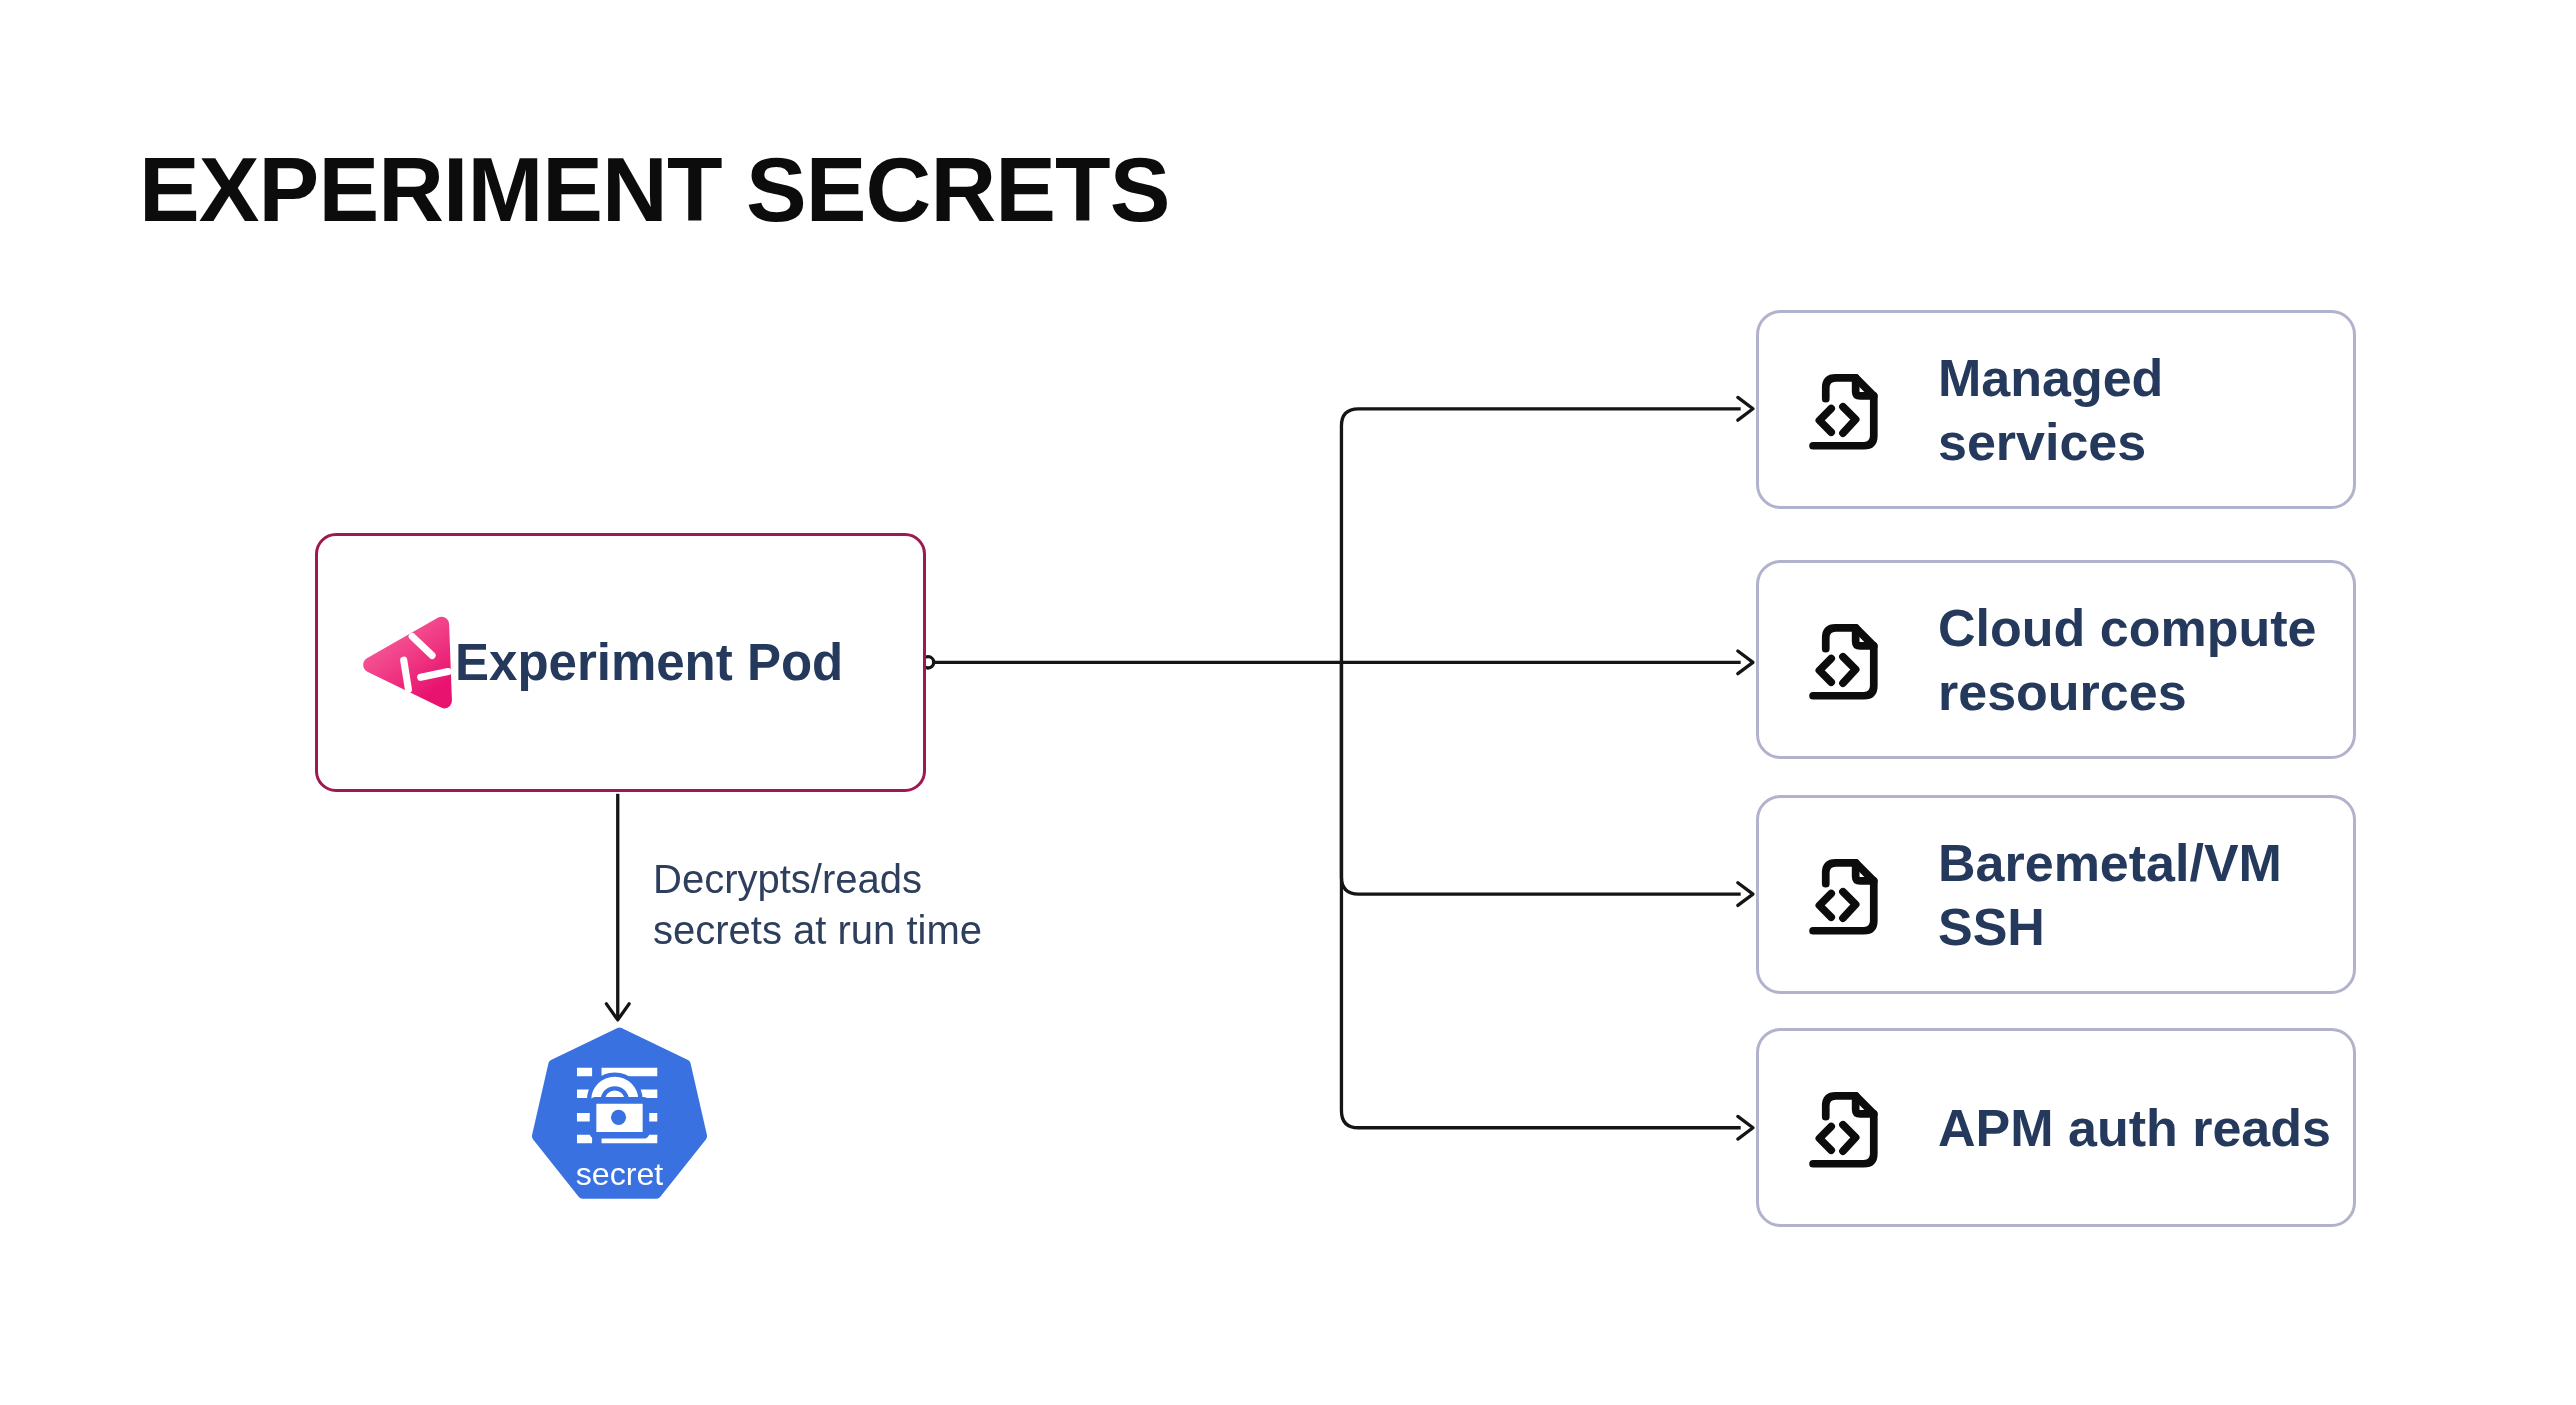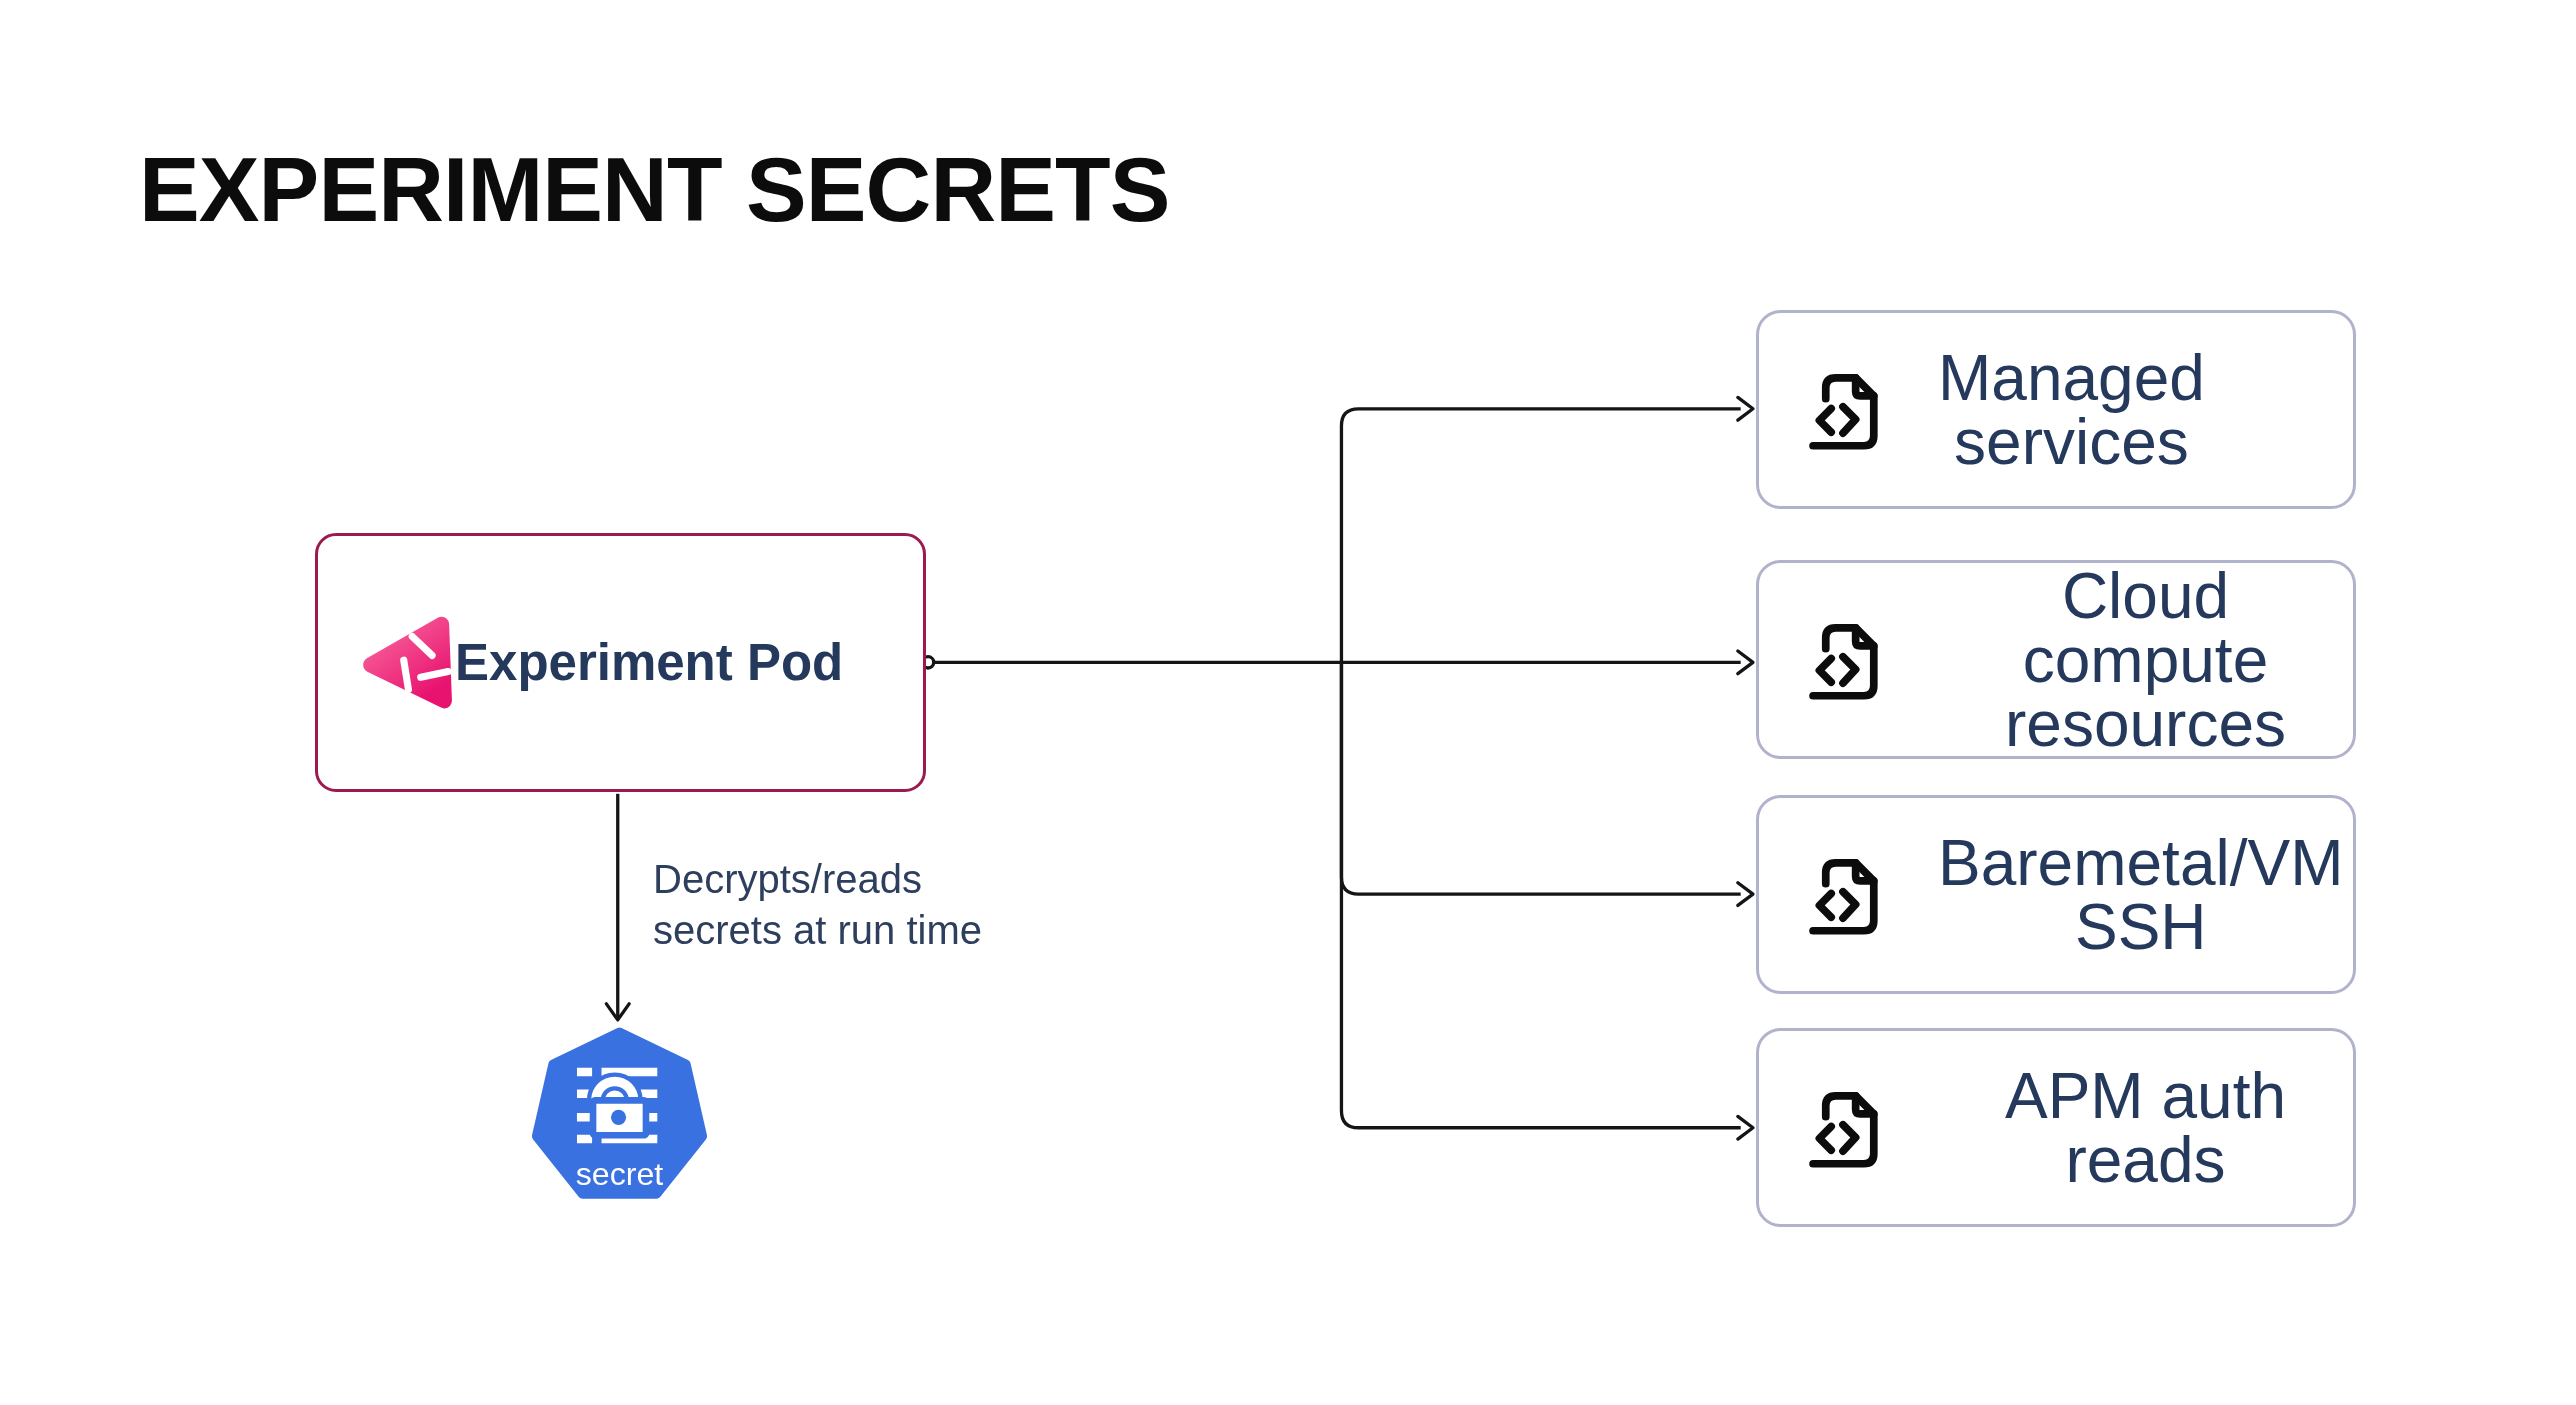--- a/index.html
+++ b/index.html
@@ -42,22 +42,22 @@
   }
 
   
   .target{
     position:absolute;left:1756px;width:600px;height:199px;
     box-sizing:border-box;border:3.3px solid var(--box_border);border-radius:24.6px;
     background:#ffffff;display:flex;align-items:center;z-index:1;
   }
   .target .file-icon{margin-left:45px;flex:0 0 auto;}
   .target .target-label{
-    margin-left:47px;font-size:64px;line-height:64px;font-weight:400;
-    color:var(--navy);white-space:pre-line;text-align:center;
+    margin-left:47px;font-size:52px;line-height:64px;font-weight:700;
+    color:var(--navy);white-space:pre-line;
   }
 </style>
 </head>
 <body>
 
 <div id="canvas">
 
   <svg id="connectors" width="2576" height="1406" viewBox="0 0 2723 1486">
 
     <path class="conn" d="M 987 700 H 1840"></path>

